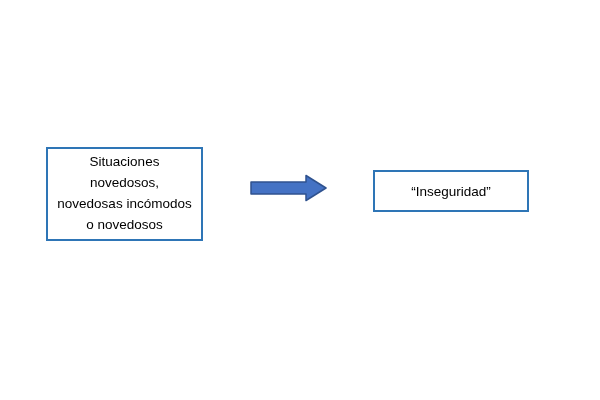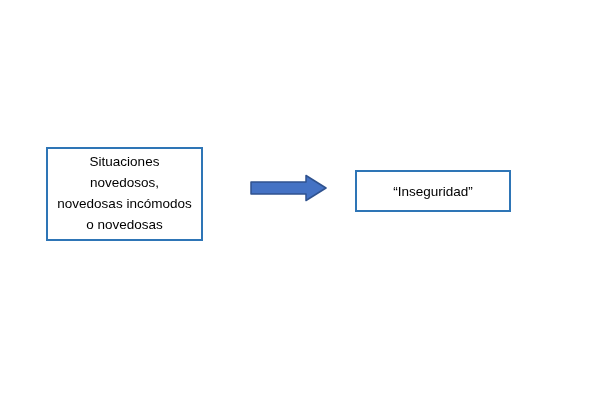--- a/index.html
+++ b/index.html
@@ -28,21 +28,21 @@
   }
   .left-box {
     left: 46px;
     top: 147px;
     width: 157px;
     height: 94px;
     font-size: 13.5px;
     line-height: 1.55;
   }
   .right-box {
-    left: 355px;
+    left: 373px;
     top: 170px;
     width: 156px;
     height: 42px;
     font-size: 13.5px;
   }
   .arrow-wrap {
     position: absolute;
     left: 250px;
     top: 173px;
     width: 78px;
@@ -60,21 +60,21 @@
 </style>
 </head>
 <body>
 
 <div class="canvas">
 
   <div class="shape-box left-box">
     <span>Situaciones</span>
     <span>novedosos,</span>
     <span>novedosas incómodos</span>
-    <span>o novedosas</span>
+    <span>o novedosos</span>
   </div>
 
   <div class="arrow-wrap">
     <svg width="78" height="30" viewBox="0 0 78 30">
       <polygon class="arrow-shape" points="1,9 56,9 56,2.5 76,15 56,27.5 56,21 1,21"></polygon>
     </svg>
   </div>
 
   <div class="shape-box right-box">
     <span>“Inseguridad”</span>

